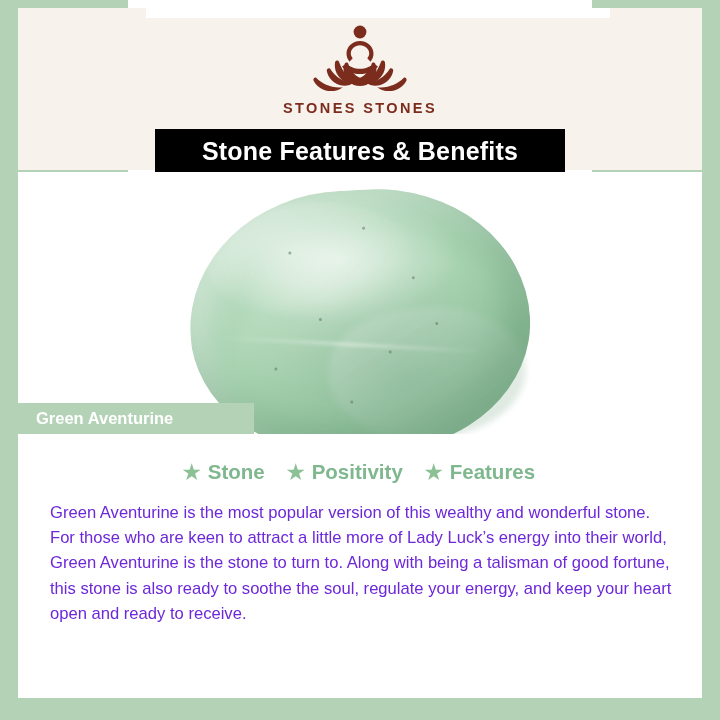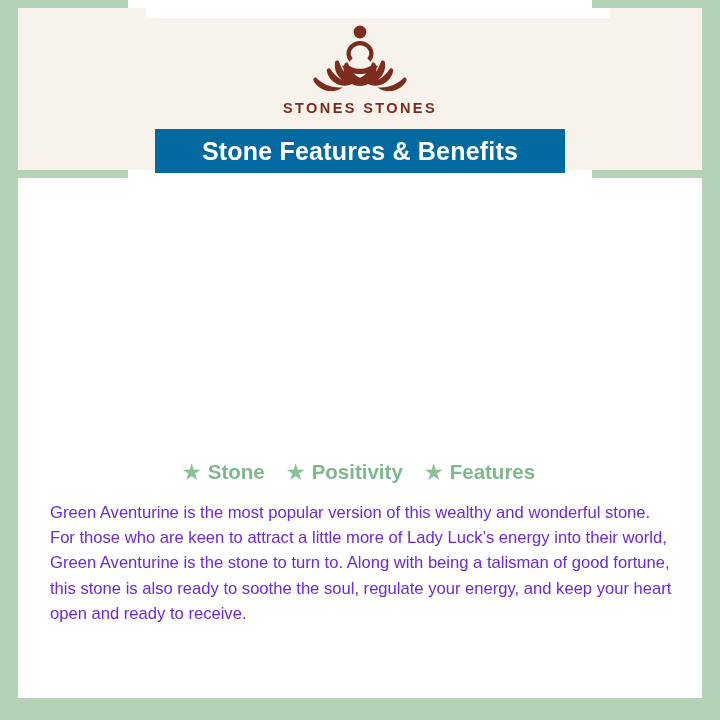--- a/index.html
+++ b/index.html
@@ -104,21 +104,21 @@
     font-family: "Liberation Sans", sans-serif;
   }
 
   
   .title-band {
     position: absolute;
     left: 155px;
     top: 129px;
     width: 410px;
     height: 44px;
-    background: #0369a1;
+    background: #000000;
     display: flex;
     align-items: center;
     justify-content: center;
   }
   .title-band .title-text {
     color: #ffffff;
     font-size: 25px;
     font-weight: bold;
     letter-spacing: 0.2px;
     white-space: nowrap;
@@ -289,20 +289,38 @@
         </g>
       </svg>
     </span>
     <span class="logo-text">STONES STONES</span>
   </div>
 
   <div class="title-band">
     <span class="title-text">Stone Features &amp; Benefits</span>
   </div>
 
+  <div class="photo-area">
+    <div class="stone">
+      <div class="stone-facet-a"></div>
+      <div class="stone-facet-b"></div>
+      <div class="stone-edge"></div>
+      <div class="stone-speck" style="left:30%;top:22%"></div>
+      <div class="stone-speck" style="left:52%;top:14%"></div>
+      <div class="stone-speck" style="left:66%;top:34%"></div>
+      <div class="stone-speck" style="left:38%;top:48%"></div>
+      <div class="stone-speck" style="left:58%;top:62%"></div>
+      <div class="stone-speck" style="left:24%;top:66%"></div>
+      <div class="stone-speck" style="left:72%;top:52%"></div>
+      <div class="stone-speck" style="left:46%;top:80%"></div>
+    </div>
+    <div class="caption-pill">
+      <span class="caption-text">Green Aventurine</span>
+    </div>
+  </div>
 
   <div class="content">
     <div class="keywords">
       <div class="keyword">
         <span class="star">★</span>
         <span>Stone</span>
       </div>
       <div class="keyword">
         <span class="star">★</span>
         <span>Positivity</span>

